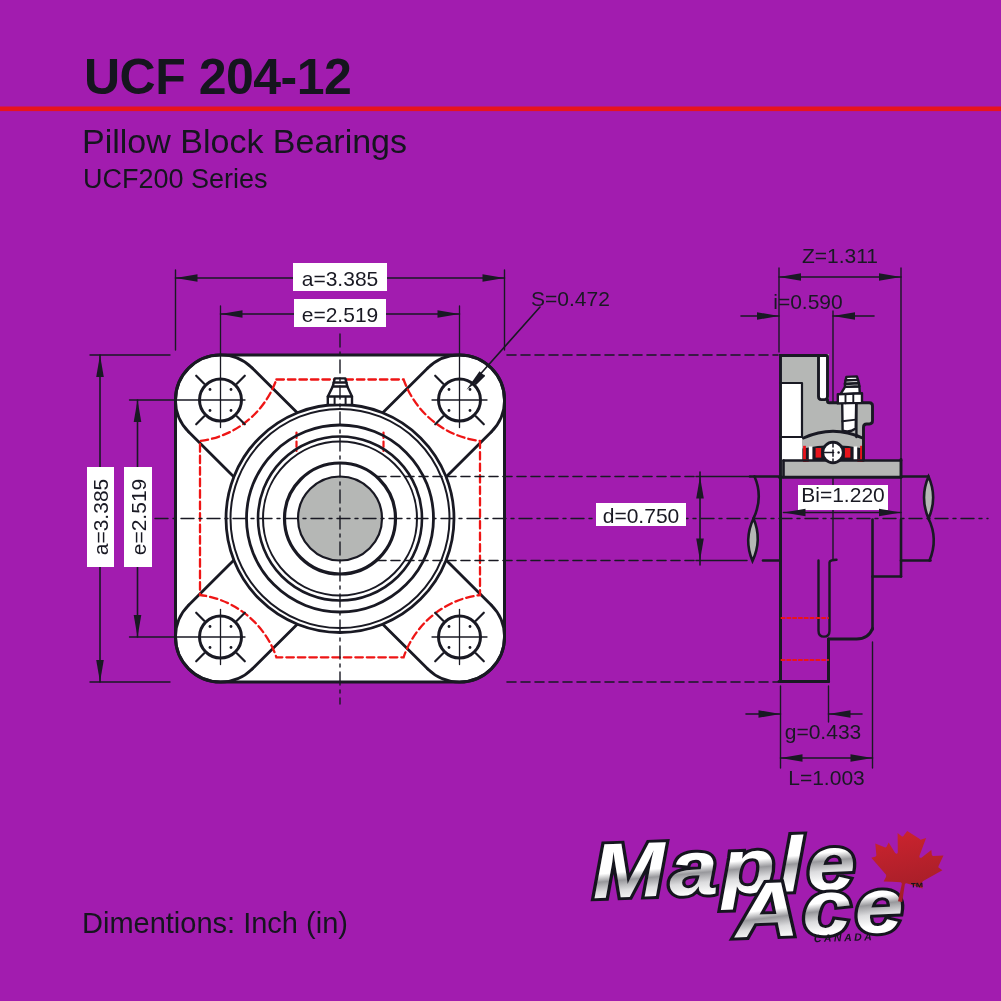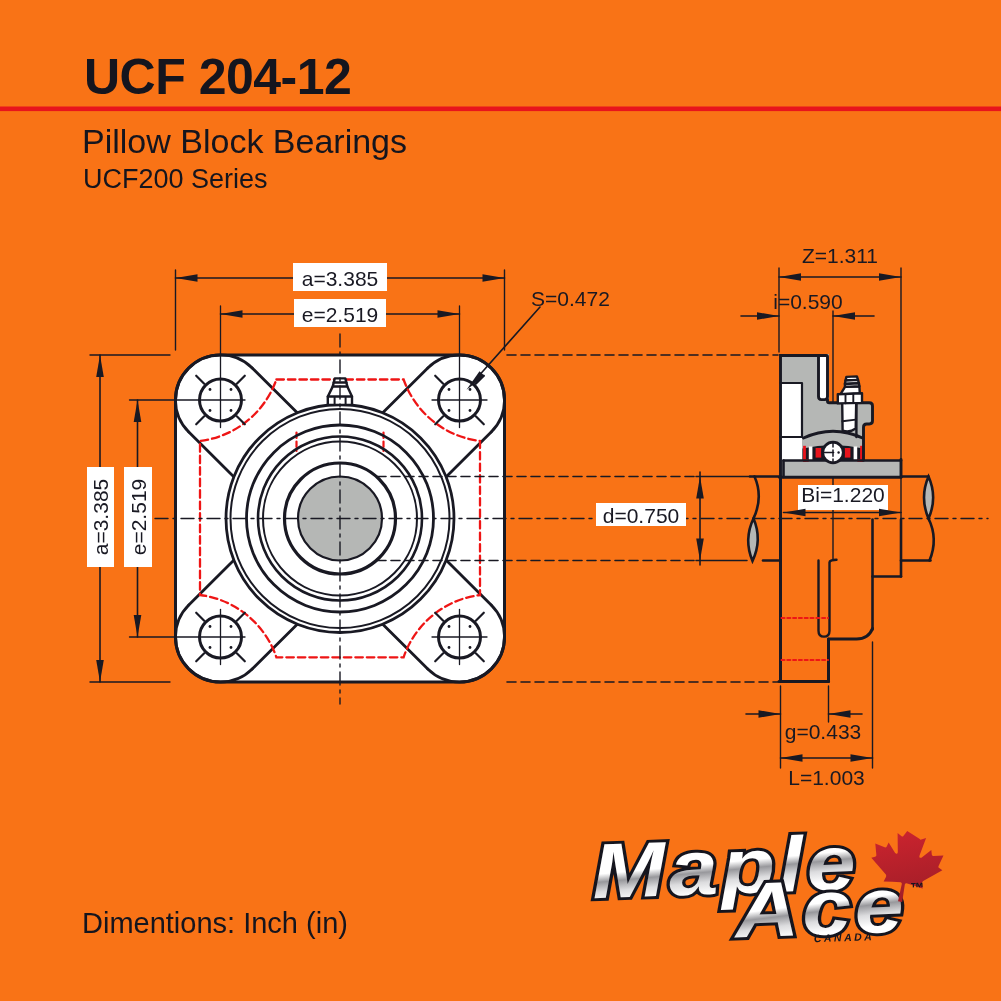--- a/index.html
+++ b/index.html
@@ -1,16 +1,16 @@
 <!DOCTYPE html>
 <html><head>
 <meta charset="utf-8">
 <style>
   html,body{margin:0;padding:0;background:#ffffff;}
-  #page{position:relative;width:1001px;height:1001px;background:#f97316;overflow:hidden;will-change:transform;transform:translateZ(0);
+  #page{position:relative;width:1001px;height:1001px;background:#a21caf;overflow:hidden;will-change:transform;transform:translateZ(0);
         font-family:"Liberation Sans", sans-serif;}
   svg text{font-family:"Liberation Sans", sans-serif;}
   .dimtxt{font-size:21px;fill:#191923;}
 </style>
 </head>
 <body>
 
 <div id="page">
 <svg width="1001" height="1001" viewBox="0 0 1001 1001" style="opacity:0.999">
   <defs>

